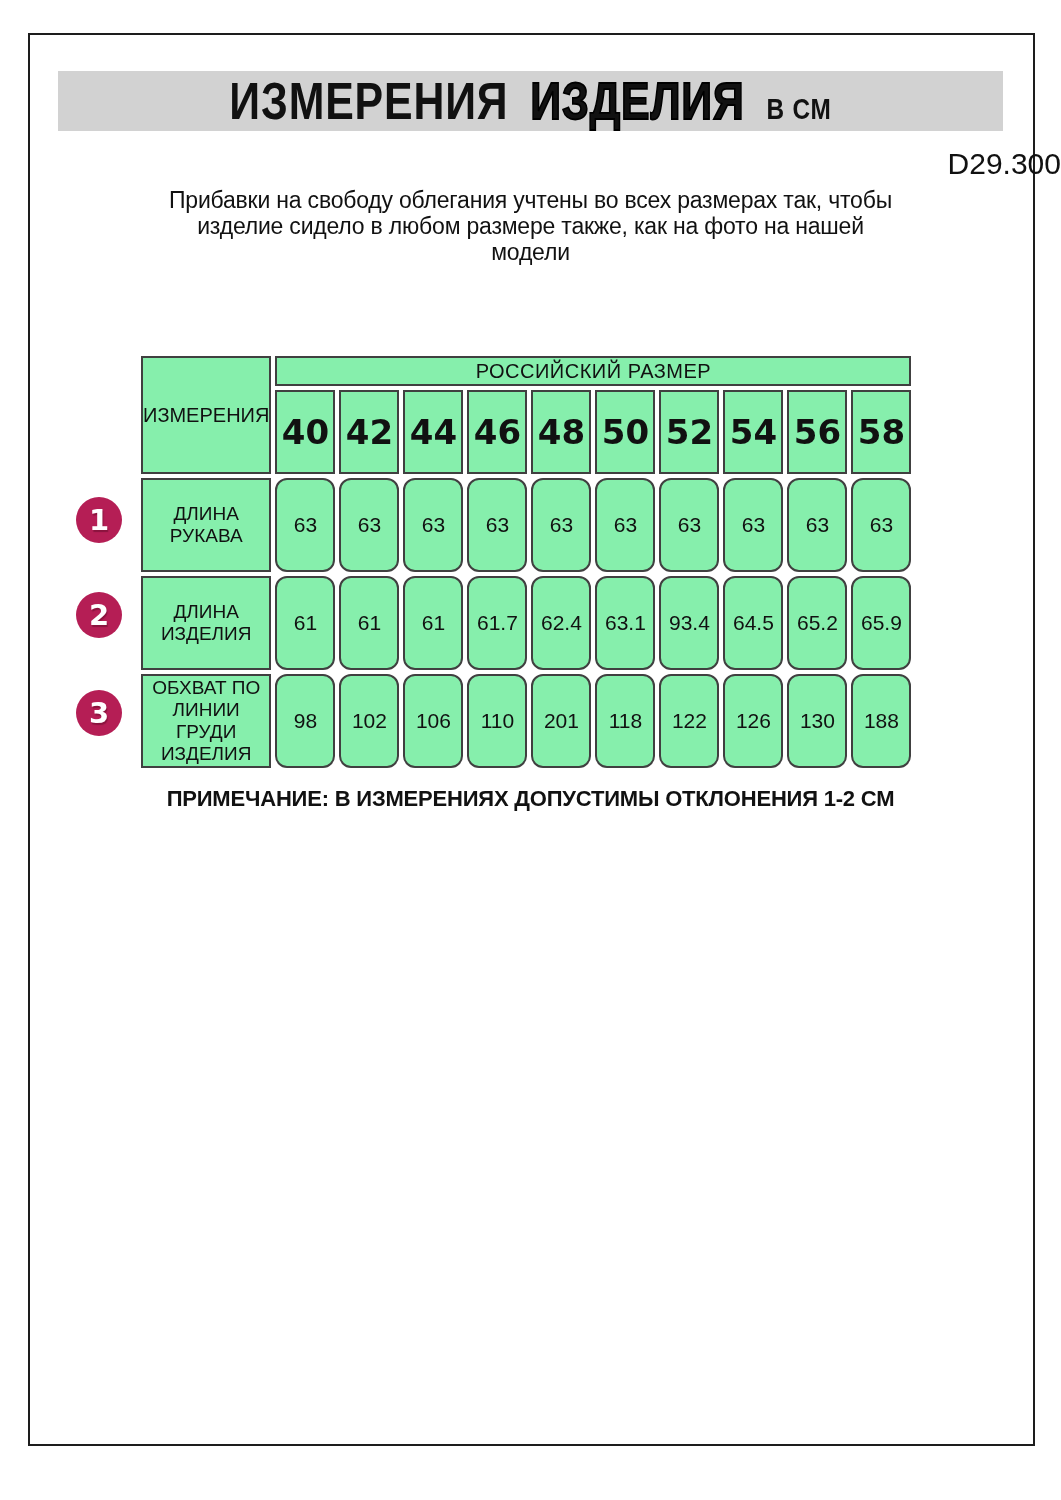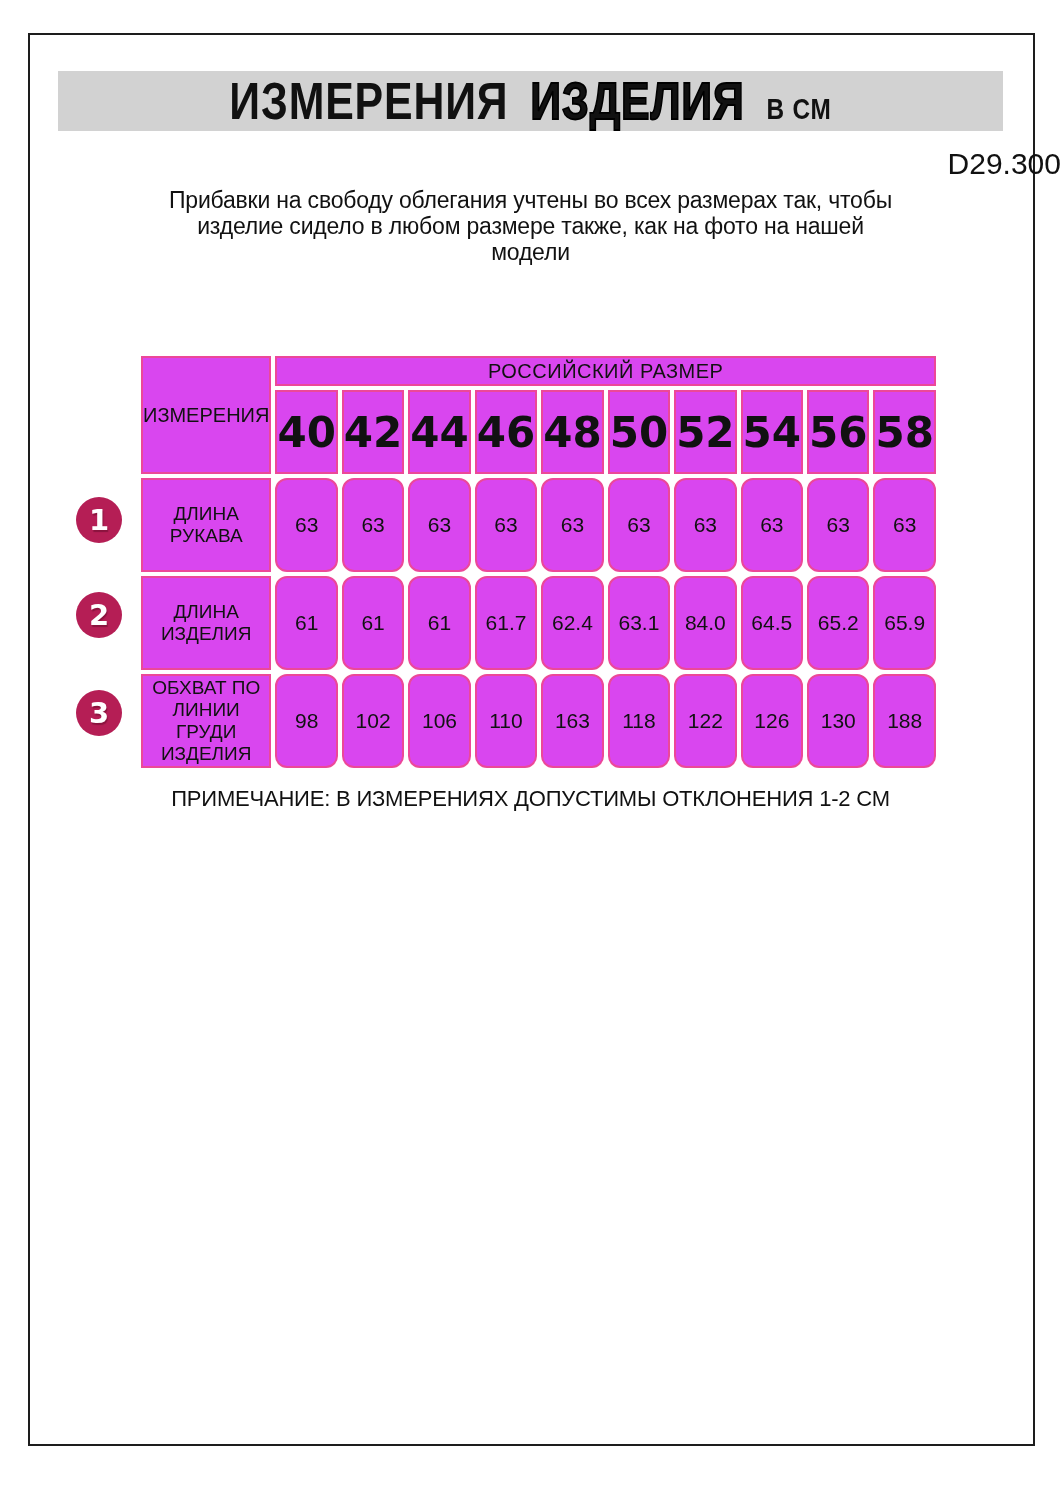--- a/index.html
+++ b/index.html
@@ -11,35 +11,35 @@
              display:flex;align-items:center;justify-content:center;}
   .title-row{display:flex;align-items:baseline;gap:26px;transform:scaleX(0.84);white-space:nowrap;}
   .title-main{font-size:51px;font-weight:700;letter-spacing:1px;}
   .title-emphasis{font-size:51px;font-weight:700;-webkit-text-stroke:1.8px #000;letter-spacing:1px;}
   .title-unit{font-size:29px;font-weight:700;letter-spacing:1px;}
 
   .model{position:absolute;top:147px;left:0;width:100%;text-align:right;font-size:30px;}
   .intro{position:absolute;top:187px;left:0;width:100%;text-align:center;font-size:23px;line-height:26px;letter-spacing:-0.2px;}
 
   .size-table{position:absolute;left:137px;top:352px;border-collapse:separate;border-spacing:4px;}
-  .size-table td{border:2px solid #ec4899;text-align:center;vertical-align:middle;background:#d946ef;padding:0;}
+  .size-table td{border:2px solid #404040;text-align:center;vertical-align:middle;background:#86efac;padding:0;}
   td.corner{width:121px;font-size:20px;}
   td.group{height:26px;font-size:20px;letter-spacing:0.5px;}
-  td.size-head{width:56px;height:80px;font-family:"DejaVu Sans",sans-serif;font-weight:700;font-size:42px;}
+  td.size-head{width:56px;height:80px;font-family:"DejaVu Sans",sans-serif;font-weight:700;font-size:34px;}
   tr.data-row td{height:90px;}
   td.row-label{font-size:19px;line-height:22px;padding:0 2px;}
   td.value{font-size:21px;border-radius:12px;}
 
   .marker{position:absolute;left:76px;width:46px;height:46px;border-radius:50%;background:#b51e55;color:#fff;
           display:flex;align-items:center;justify-content:center;
           font-family:"DejaVu Sans",sans-serif;font-weight:700;font-size:29px;
           text-shadow:1px 2px 1px rgba(60,0,20,0.35);}
   .marker-1{top:497px}.marker-2{top:592px}.marker-3{top:690px}
 
-  .note{position:absolute;top:786px;left:0;width:100%;text-align:center;font-weight:400;font-size:22px;letter-spacing:-0.2px;}
+  .note{position:absolute;top:786px;left:0;width:100%;text-align:center;font-weight:700;font-size:22px;letter-spacing:-0.2px;}
 </style>
 </head>
 <body>
 
 <div class="page">
   <div class="frame"></div>
 
   <header class="title-bar">
     <div class="title-row">
       <span class="title-main">ИЗМЕРЕНИЯ</span>
@@ -88,32 +88,32 @@
       <td class="value">63</td>
     </tr>
     <tr class="data-row">
       <td class="row-label">ДЛИНА ИЗДЕЛИЯ</td>
       <td class="value">61</td>
       <td class="value">61</td>
       <td class="value">61</td>
       <td class="value">61.7</td>
       <td class="value">62.4</td>
       <td class="value">63.1</td>
-      <td class="value">84.0</td>
+      <td class="value">93.4</td>
       <td class="value">64.5</td>
       <td class="value">65.2</td>
       <td class="value">65.9</td>
     </tr>
     <tr class="data-row">
       <td class="row-label">ОБХВАТ ПО ЛИНИИ ГРУДИ ИЗДЕЛИЯ</td>
       <td class="value">98</td>
       <td class="value">102</td>
       <td class="value">106</td>
       <td class="value">110</td>
-      <td class="value">163</td>
+      <td class="value">201</td>
       <td class="value">118</td>
       <td class="value">122</td>
       <td class="value">126</td>
       <td class="value">130</td>
       <td class="value">188</td>
     </tr>
   </tbody>
     </table>
 
   <div class="marker marker-1">1</div>

